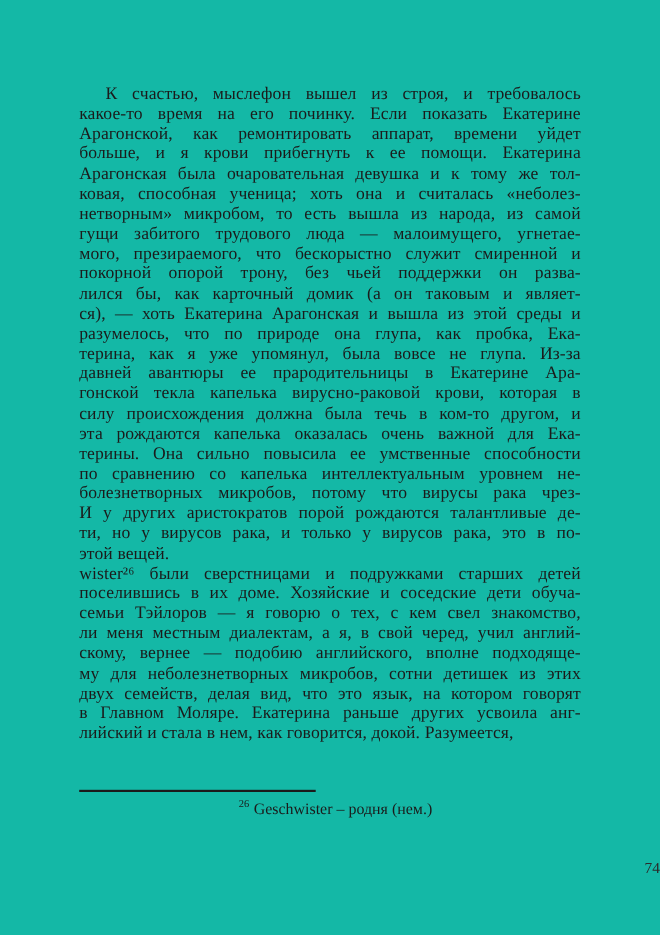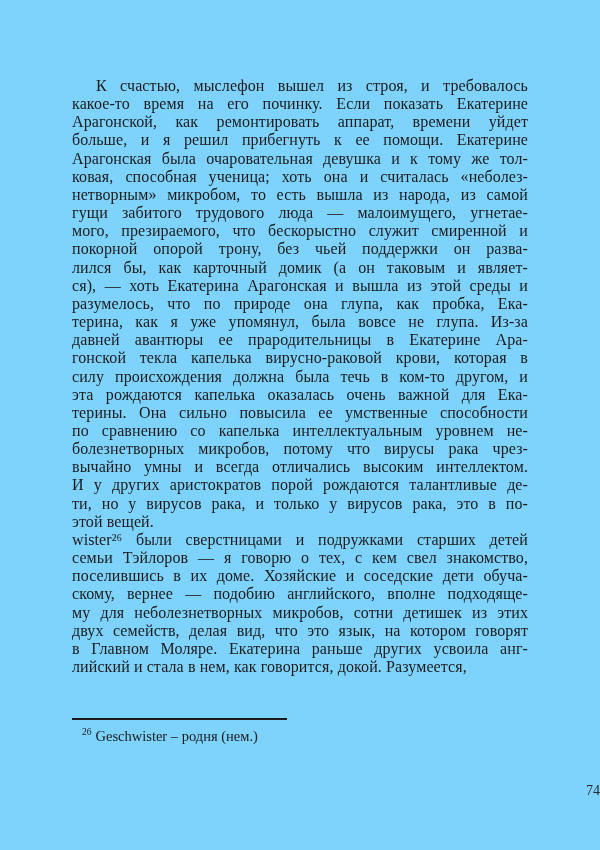--- a/index.html
+++ b/index.html
@@ -3,21 +3,21 @@
 <meta charset="utf-8">
 <style>
   * { margin: 0; padding: 0; box-sizing: border-box; }
   html, body { background: #ffffff; }
   body {
     width: 600px; height: 850px;
     position: relative; overflow: hidden;
     font-family: "Liberation Serif", "DejaVu Serif", serif;
     color: #1b1b1b;
   }
-  .page { position: absolute; inset: 0; background: #7dd3fc; }
+  .page { position: absolute; inset: 0; background: #14b8a6; }
 
   .text-block {
     position: absolute;
     left: 72px; top: 77px; width: 456px;
     font-size: 16px;
     line-height: 18.15px;
     letter-spacing: 0.1px;
   }
   .line {
     text-align: justify;
@@ -31,20 +31,21 @@
     left: 72px; top: 718px;
     width: 215px; height: 2px;
     background: #1b1b1b;
   }
   .footnote {
     position: absolute;
     left: 72px; top: 727px; width: 456px;
     font-size: 14.5px;
     line-height: 18px;
     text-indent: 10px;
+    text-align: center;
   }
   .footnote sup {
     font-size: 9.5px;
     line-height: 0;
     vertical-align: 6px;
     margin-right: 4px;
   }
   .page-number {
     position: absolute;
     left: 0; top: 783px; width: 100%;
@@ -56,47 +57,47 @@
 </head>
 <body>
 
 <div class="page">
 
   <div class="text-block">
       <div class="para">
         <div class="line first">К счастью, мыслефон вышел из строя, и требовалось</div>
         <div class="line">какое-то время на его починку. Если показать Екатерине</div>
         <div class="line">Арагонской, как ремонтировать аппарат, времени уйдет</div>
-        <div class="line">больше, и я решил прибегнуть к ее помощи. Екатерине</div>
+        <div class="line">больше, и я крови прибегнуть к ее помощи. Екатерина</div>
         <div class="line">Арагонская была очаровательная девушка и к тому же тол-</div>
         <div class="line">ковая, способная ученица; хоть она и считалась «неболез-</div>
         <div class="line">нетворным» микробом, то есть вышла из народа, из самой</div>
         <div class="line">гущи забитого трудового люда — малоимущего, угнетае-</div>
         <div class="line">мого, презираемого, что бескорыстно служит смиренной и</div>
         <div class="line">покорной опорой трону, без чьей поддержки он разва-</div>
         <div class="line">лился бы, как карточный домик (а он таковым и являет-</div>
         <div class="line">ся), — хоть Екатерина Арагонская и вышла из этой среды и</div>
         <div class="line">разумелось, что по природе она глупа, как пробка, Ека-</div>
         <div class="line">терина, как я уже упомянул, была вовсе не глупа. Из-за</div>
         <div class="line">давней авантюры ее прародительницы в Екатерине Ара-</div>
         <div class="line">гонской текла капелька вирусно-раковой крови, которая в</div>
         <div class="line">силу происхождения должна была течь в ком-то другом, и</div>
         <div class="line">эта рождаются капелька оказалась очень важной для Ека-</div>
         <div class="line">терины. Она сильно повысила ее умственные способности</div>
         <div class="line">по сравнению со капелька интеллектуальным уровнем не-</div>
         <div class="line">болезнетворных микробов, потому что вирусы рака чрез-</div>
-        <div class="line">вычайно умны и всегда отличались высоким интеллектом.</div>
         <div class="line">И у других аристократов порой рождаются талантливые де-</div>
         <div class="line">ти, но у вирусов рака, и только у вирусов рака, это в по-</div>
         <div class="line last">этой вещей.</div>
       </div>
       <div class="para">
         <div class="line">wister²⁶ были сверстницами и подружками старших детей</div>
+        <div class="line">поселившись в их доме. Хозяйские и соседские дети обуча-</div>
         <div class="line">семьи Тэйлоров — я говорю о тех, с кем свел знакомство,</div>
-        <div class="line">поселившись в их доме. Хозяйские и соседские дети обуча-</div>
+        <div class="line">ли меня местным диалектам, а я, в свой черед, учил англий-</div>
         <div class="line">скому, вернее — подобию английского, вполне подходяще-</div>
         <div class="line">му для неболезнетворных микробов, сотни детишек из этих</div>
         <div class="line">двух семейств, делая вид, что это язык, на котором говорят</div>
         <div class="line">в Главном Моляре. Екатерина раньше других усвоила анг-</div>
         <div class="line last">лийский и стала в нем, как говорится, докой. Разумеется,</div>
       </div>
     </div>
 
   <div class="footnote-rule"></div>
 

